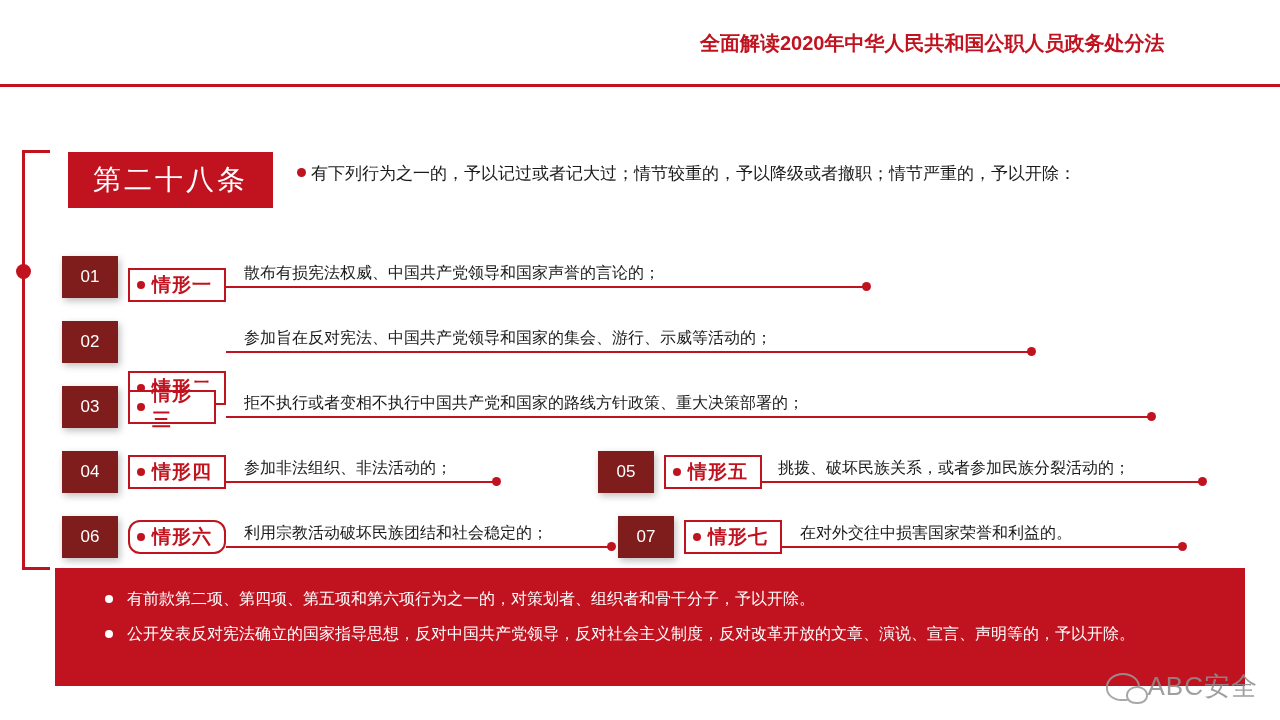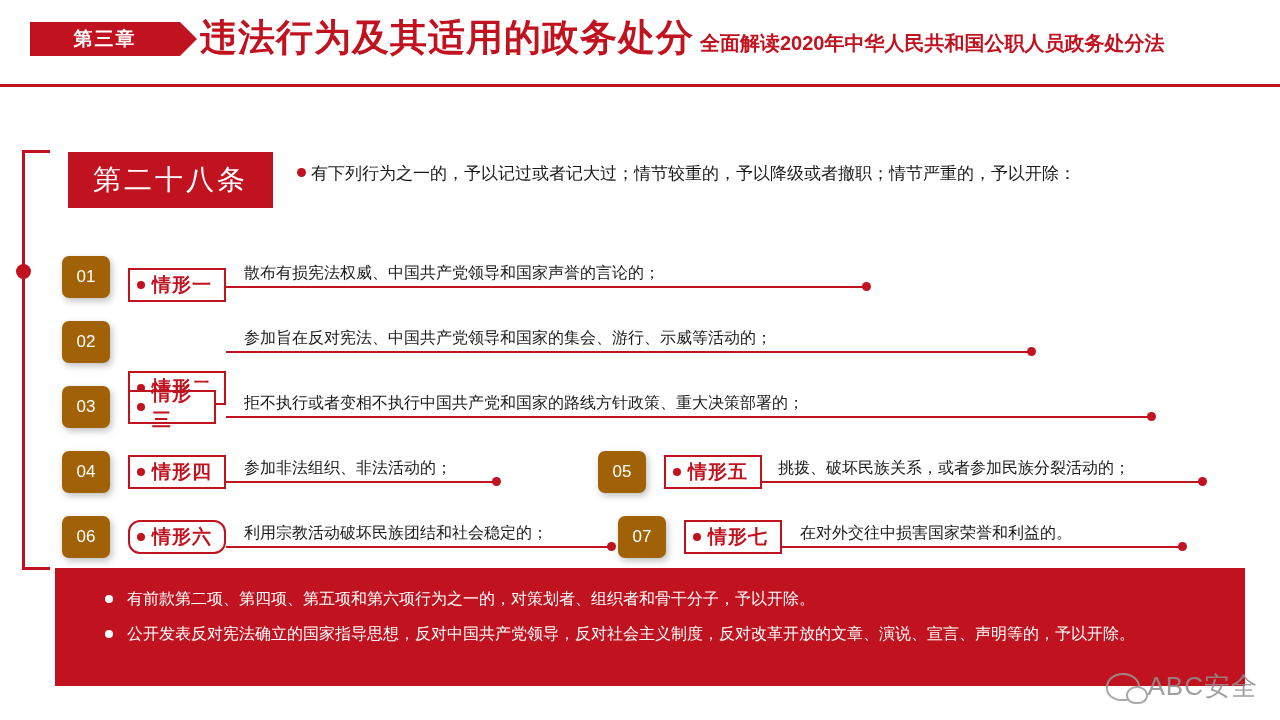--- a/index.html
+++ b/index.html
@@ -125,28 +125,28 @@
   .lead-text {
     margin-left: 14px;
     font-size: 17px;
     line-height: 32px;
     color: #1a1a1a;
   }
 
   
   .num-box {
     position: absolute;
-    width: 48px; height: 42px;
-    background: #a16207;
+    width: 56px; height: 42px;
+    background: #7f1d1d;
     color: #fff;
     font-size: 17px;
     display: flex;
     align-items: center;
     justify-content: center;
-    border-radius: 7px;
+    border-radius: 0;
     box-shadow: 2px 3px 7px rgba(0,0,0,0.25);
   }
   .case-box {
     position: absolute;
     height: 34px;
     border: 2px solid #c1121f;
     color: #c1121f;
     font-size: 19px;
     font-weight: bold;
     display: flex;
@@ -232,22 +232,20 @@
   .wm-text {
     font-size: 26px;
     color: #8f8f8f;
     letter-spacing: 1px;
   }
 </style>
 </head>
 <body>
 
 <div class="header">
-  <div class="chapter-tag">第三章</div>
-  <div class="header-title">违法行为及其适用的政务处分</div>
   <div class="header-sub">全面解读2020年中华人民共和国公职人员政务处分法</div>
   <div class="header-rule"></div>
 </div>
 
 <div class="rail"></div>
 <div class="rail-cap-top"></div>
 <div class="rail-cap-bottom"></div>
 <div class="rail-dot"></div>
 
 <div class="article-badge">第二十八条</div>

